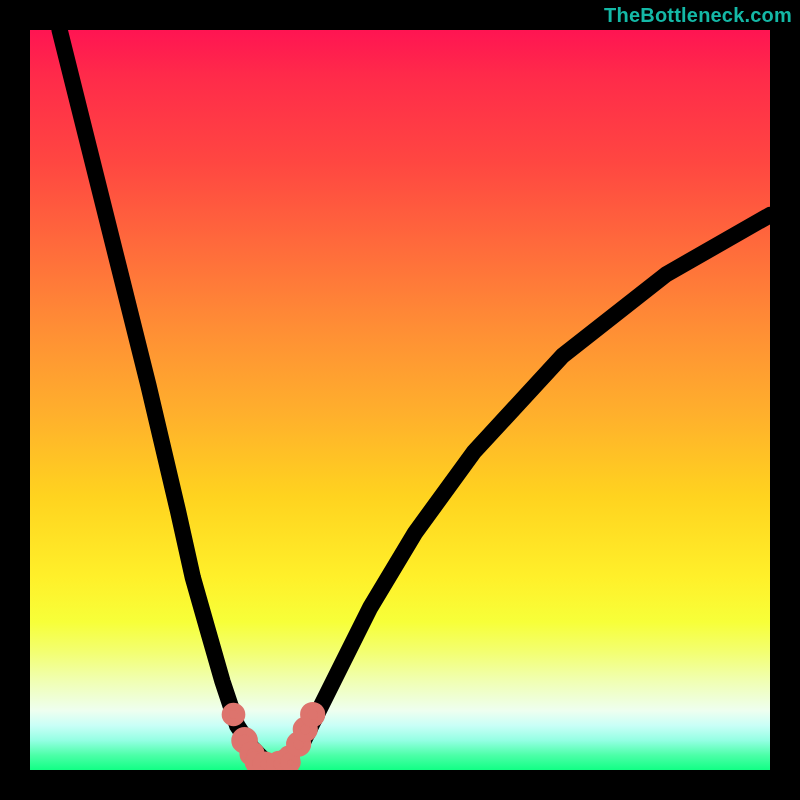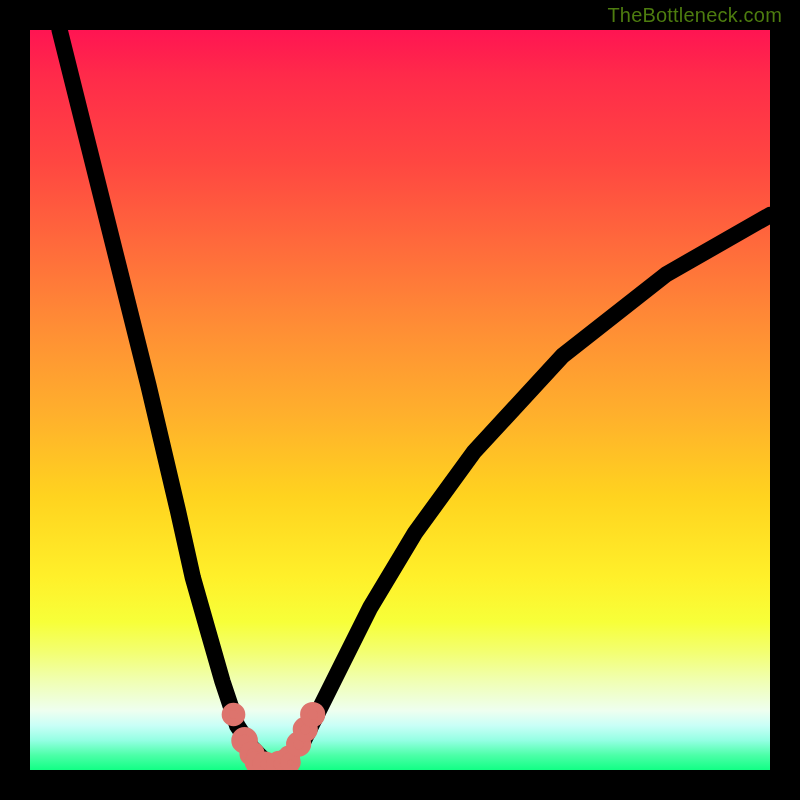--- a/index.html
+++ b/index.html
@@ -13,24 +13,24 @@
   }
   .frame {
     position: relative;
     width: 800px;
     height: 800px;
     background: #000;
   }
   .watermark {
     position: absolute;
     top: 4px;
-    right: 18px;
-    color: #4d7c0f;
+    right: 8px;
+    color: #14b8a6;
     font-size: 20px;
-    font-weight: 400;
+    font-weight: 700;
     letter-spacing: 0.2px;
     z-index: 10;
     user-select: none;
   }
   .plot-wrap {
     position: absolute;
     left: 30px;
     top: 30px;
     width: 740px;
     height: 740px;

